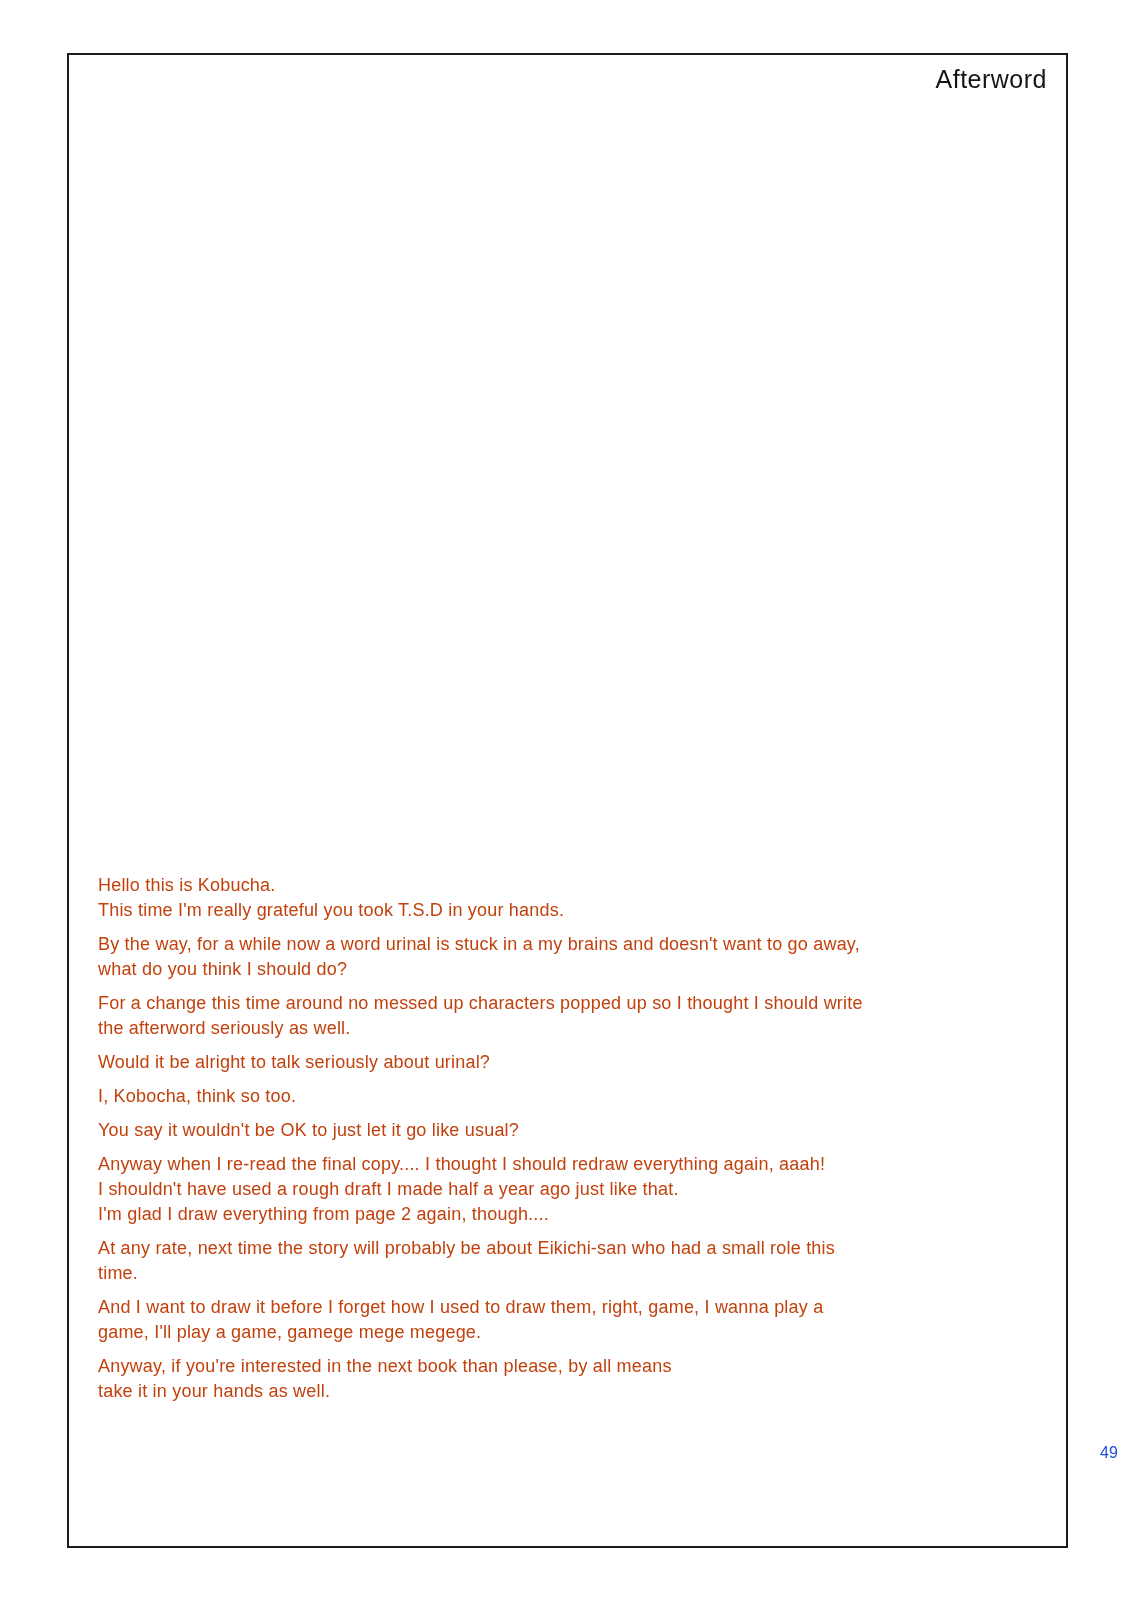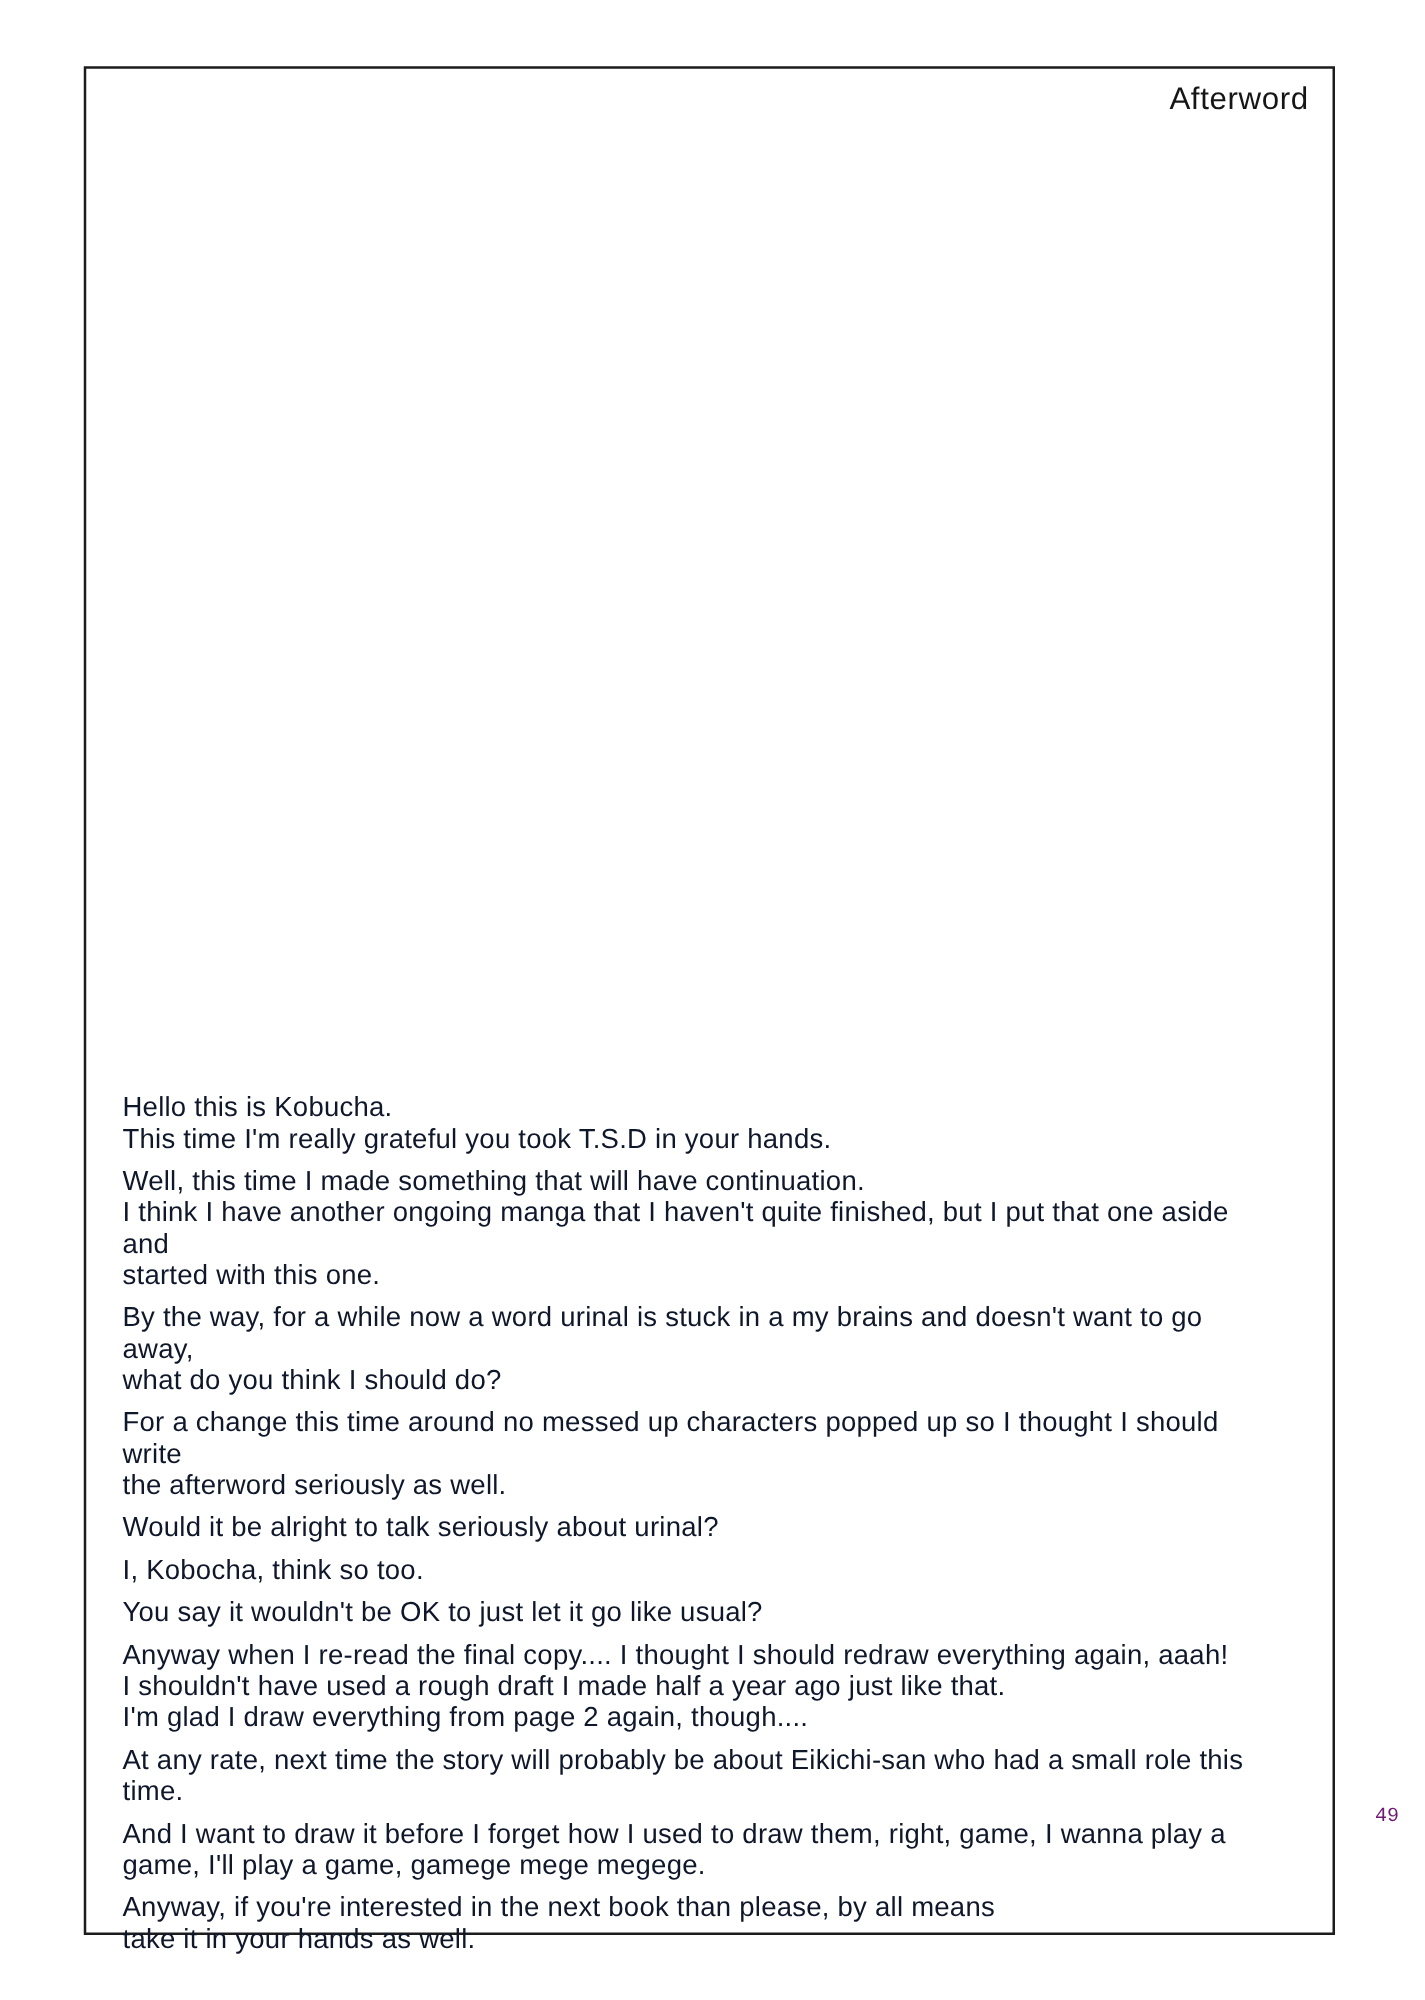--- a/index.html
+++ b/index.html
@@ -35,47 +35,44 @@
     color: #161616;
   }
   .text-block {
     position: absolute;
     left: 29px;
     top: 818px;
     width: 925px;
   }
   .text-block p.para {
     margin: 0 0 9px 0;
-    font-size: 22px;
+    font-size: 18px;
     line-height: 25px;
     letter-spacing: 0.2px;
     white-space: pre-line;
-    color: #0f172a;
+    color: #c2410c;
   }
   .page-number {
     position: absolute;
     left: 1100px;
     top: 1444px;
-    font-family: Liberation Mono, monospace;
+    font-family: Liberation Sans, sans-serif;
     font-size: 16px;
-    color: #701a75;
+    color: #1d4ed8;
   }
 </style>
 </head>
 <body>
 
 <div class="page">
   <div class="frame">
     <div class="frame-header">Afterword</div>
     <div class="text-block">
         <p class="para">Hello this is Kobucha.
 This time I'm really grateful you took T.S.D in your hands.</p>
-        <p class="para">Well, this time I made something that will have continuation.
-I think I have another ongoing manga that I haven't quite finished, but I put that one aside and
-started with this one.</p>
         <p class="para">By the way, for a while now a word urinal is stuck in a my brains and doesn't want to go away,
 what do you think I should do?</p>
         <p class="para">For a change this time around no messed up characters popped up so I thought I should write
 the afterword seriously as well.</p>
         <p class="para">Would it be alright to talk seriously about urinal?</p>
         <p class="para">I, Kobocha, think so too.</p>
         <p class="para">You say it wouldn't be OK to just let it go like usual?</p>
         <p class="para">Anyway when I re-read the final copy.... I thought I should redraw everything again, aaah!
 I shouldn't have used a rough draft I made half a year ago just like that.
 I'm glad I draw everything from page 2 again, though....</p>

